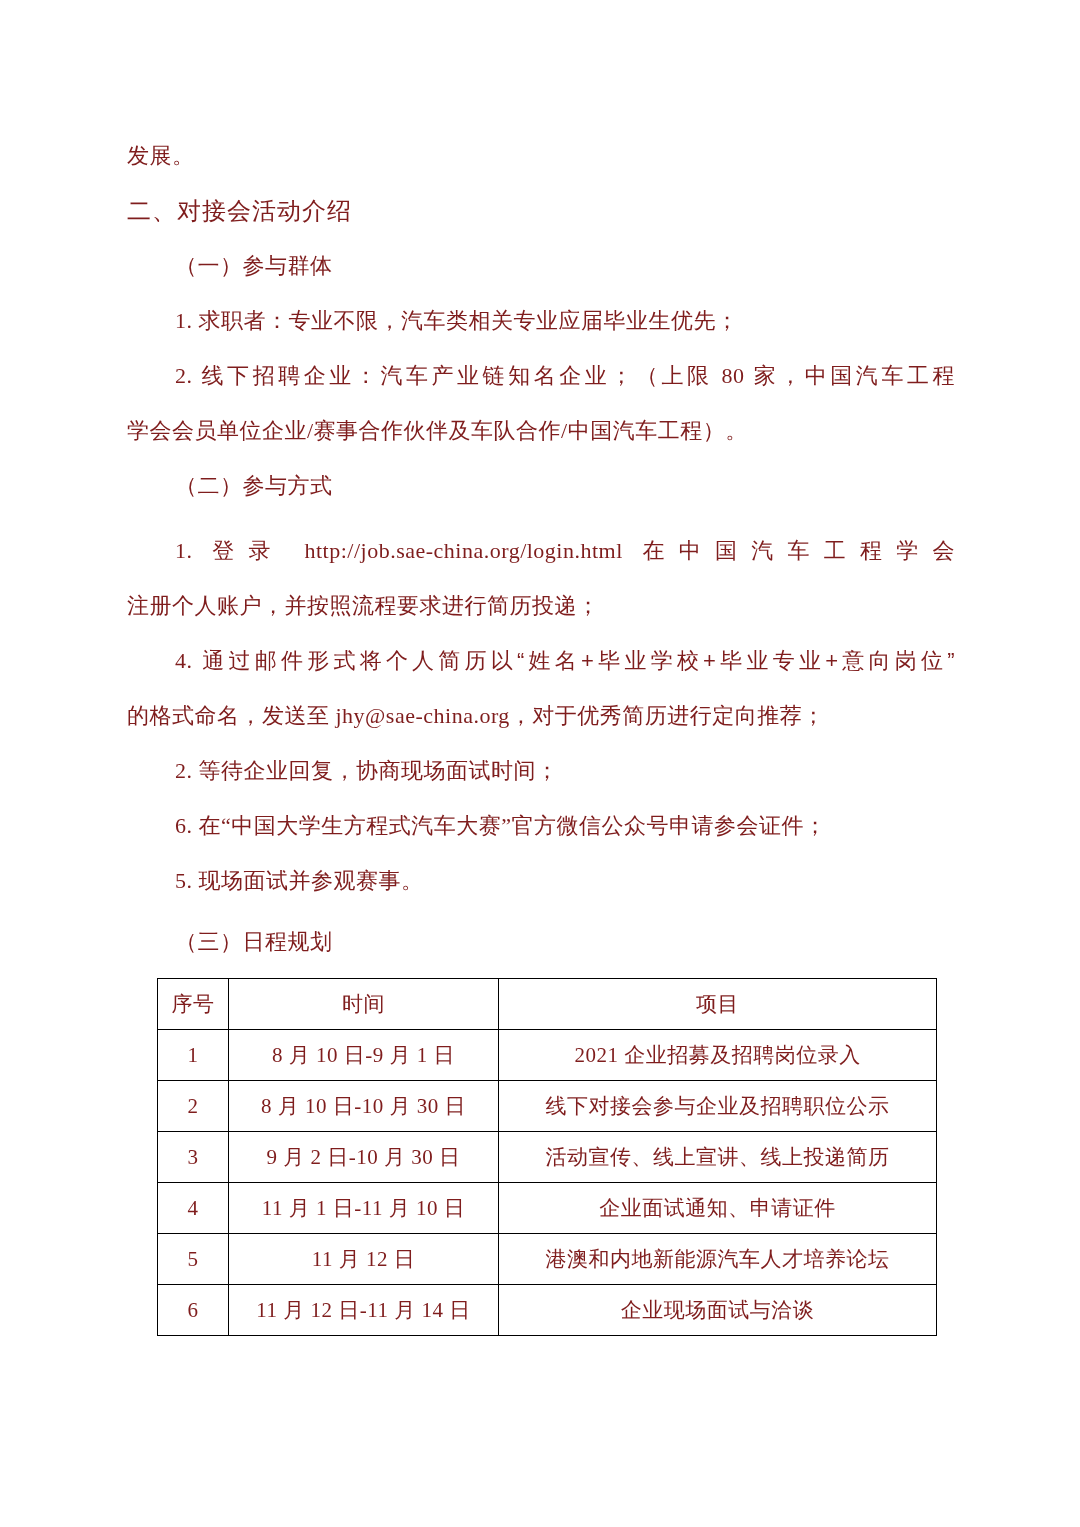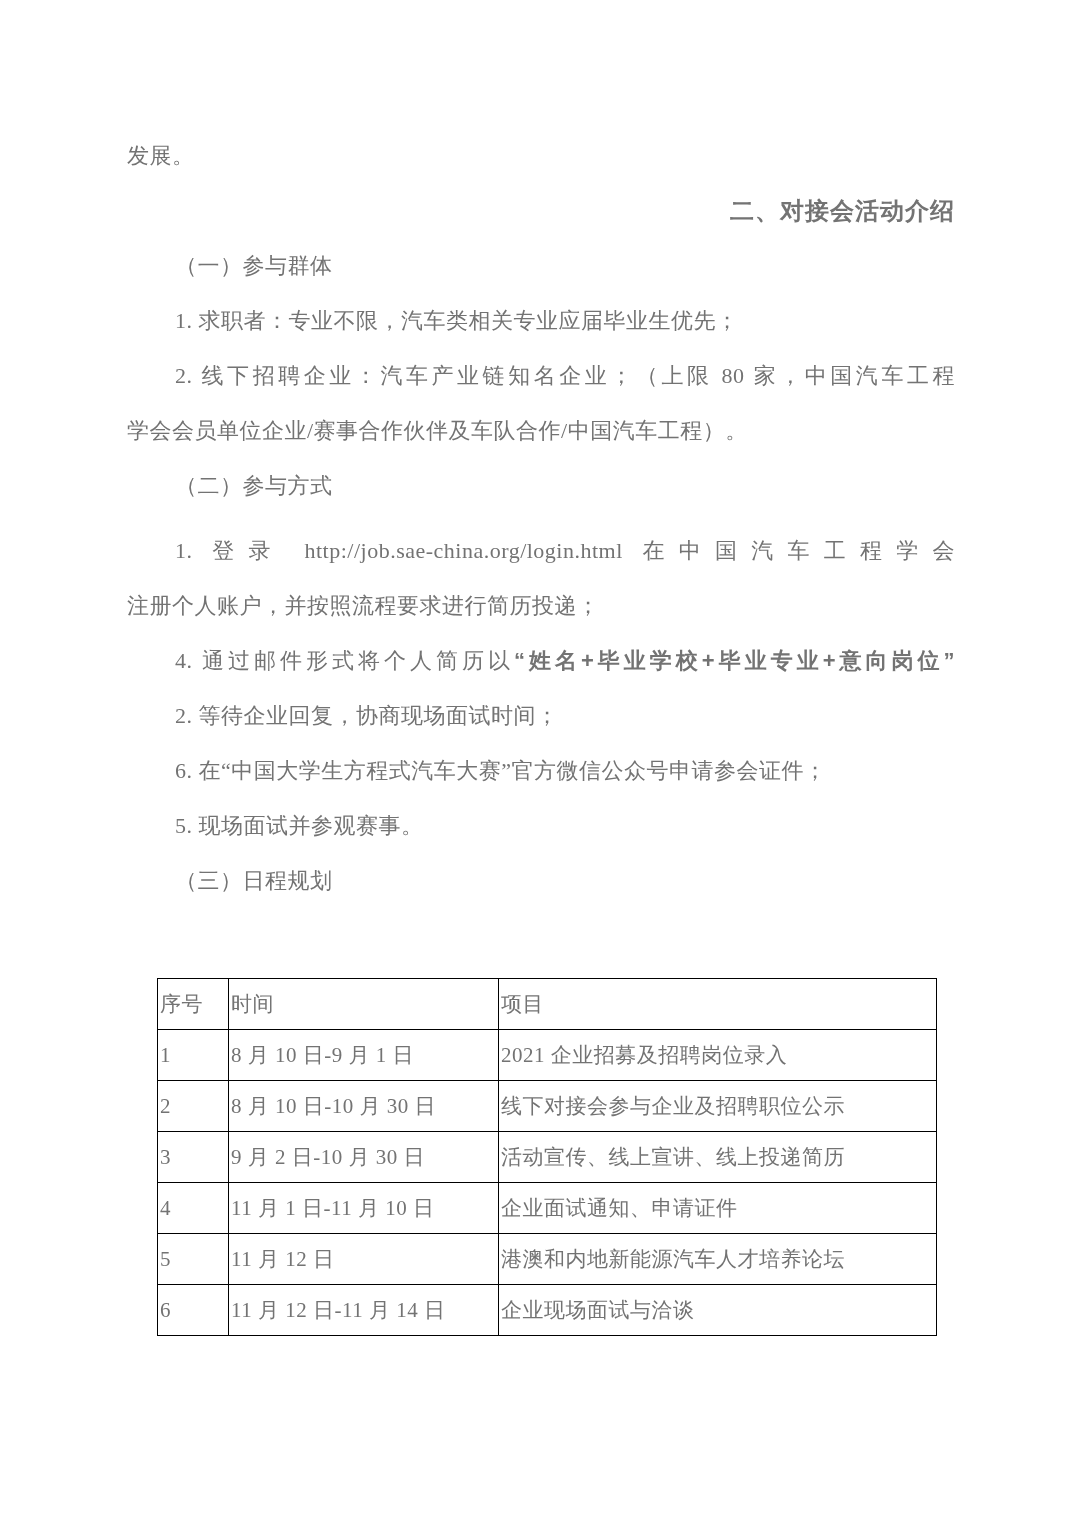--- a/index.html
+++ b/index.html
@@ -5,21 +5,21 @@
   html, body {
     margin: 0;
     padding: 0;
     background: #ffffff;
   }
   .page {
     position: relative;
     width: 1080px;
     height: 1527px;
     background: #ffffff;
-    color: #737373;
+    color: #7f1d1d;
     font-family: "Liberation Serif", "DejaVu Serif", serif;
     overflow: hidden;
   }
   .doc-body {
     position: absolute;
     left: 127px;
     top: 128px;
     width: 828px;
   }
   .dline {
@@ -31,46 +31,45 @@
   }
   .dline.indent { padding-left: 48px; }
   .dline.fill {
     white-space: normal;
     text-align: justify;
     text-align-last: justify;
     overflow: hidden;
   }
   .dline.heading {
     font-family: "Liberation Sans", "DejaVu Sans", sans-serif;
-    font-weight: bold;
+    font-weight: normal;
     font-size: 24px;
     letter-spacing: 1px;
-    text-align: right;
   }
   .seg.bold {
     font-family: "Liberation Sans", "DejaVu Sans", sans-serif;
-    font-weight: bold;
+    font-weight: normal;
   }
   
   .doc-body > div:nth-child(8)  { margin-top: 10px; }
   .doc-body > div:nth-child(15) { margin-top: 6px; }
 
   table.sched {
     position: absolute;
     left: 157px;
     top: 978px;
     width: 779px;
     border-collapse: collapse;
     table-layout: fixed;
   }
   table.sched th, table.sched td {
     border: 1.5px solid #000000;
     font-size: 21px;
     font-weight: normal;
-    text-align: left;
+    text-align: center;
     vertical-align: middle;
     height: 50px;
     padding: 0 2px;
     letter-spacing: 0.5px;
     overflow: hidden;
     white-space: nowrap;
   }
   col.c-idx  { width: 71px; }
   col.c-time { width: 270px; }
   col.c-proj { width: 438px; }
@@ -83,20 +82,21 @@
       <div class="dline body"><span class="seg">发展。</span></div>
       <div class="dline heading"><span class="seg">二、对接会活动介绍</span></div>
       <div class="dline body indent"><span class="seg">（一）参与群体</span></div>
       <div class="dline body indent"><span class="seg">1. 求职者：专业不限，汽车类相关专业应届毕业生优先；</span></div>
       <div class="dline body indent fill"><span class="seg">2. 线下招聘企业：汽车产业链知名企业；（上限 80 家，中国汽车工程</span></div>
       <div class="dline body"><span class="seg">学会会员单位企业/赛事合作伙伴及车队合作/中国汽车工程）。</span></div>
       <div class="dline body indent"><span class="seg">（二）参与方式</span></div>
       <div class="dline body indent fill"><span class="seg">1. 登录 http://job.sae-china.org/login.html 在中国汽车工程学会</span></div>
       <div class="dline body"><span class="seg">注册个人账户，并按照流程要求进行简历投递；</span></div>
       <div class="dline body indent fill"><span class="seg">4. 通过邮件形式将个人简历以</span><span class="seg bold">“姓名+毕业学校+毕业专业+意向岗位”</span></div>
+      <div class="dline body"><span class="seg">的格式命名，发送至 jhy@sae-china.org，对于优秀简历进行定向推荐；</span></div>
       <div class="dline body indent"><span class="seg">2. 等待企业回复，协商现场面试时间；</span></div>
       <div class="dline body indent"><span class="seg">6. 在“中国大学生方程式汽车大赛”官方微信公众号申请参会证件；</span></div>
       <div class="dline body indent"><span class="seg">5. 现场面试并参观赛事。</span></div>
       <div class="dline body indent"><span class="seg">（三）日程规划</span></div>
     </div>
   <table class="sched">
     <colgroup>
       <col class="c-idx">
         <col class="c-time">
         <col class="c-proj">

